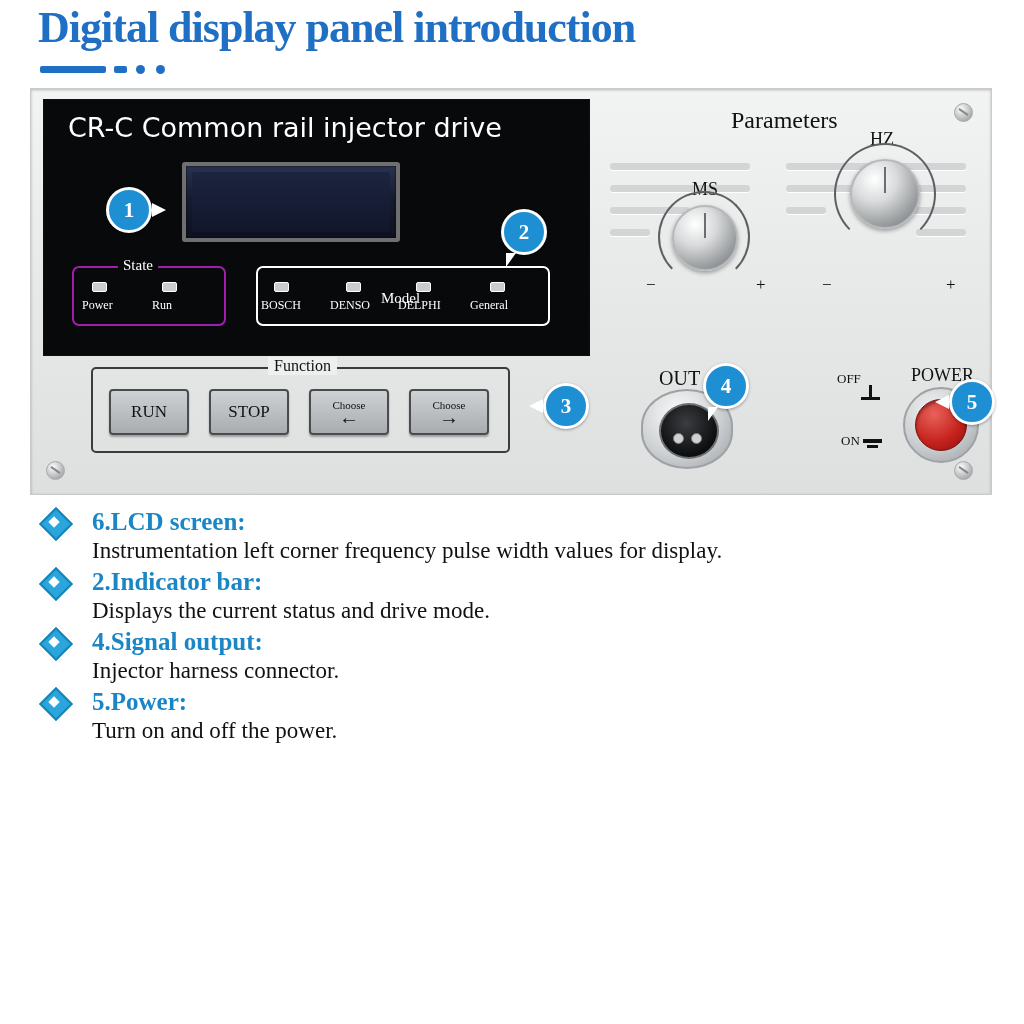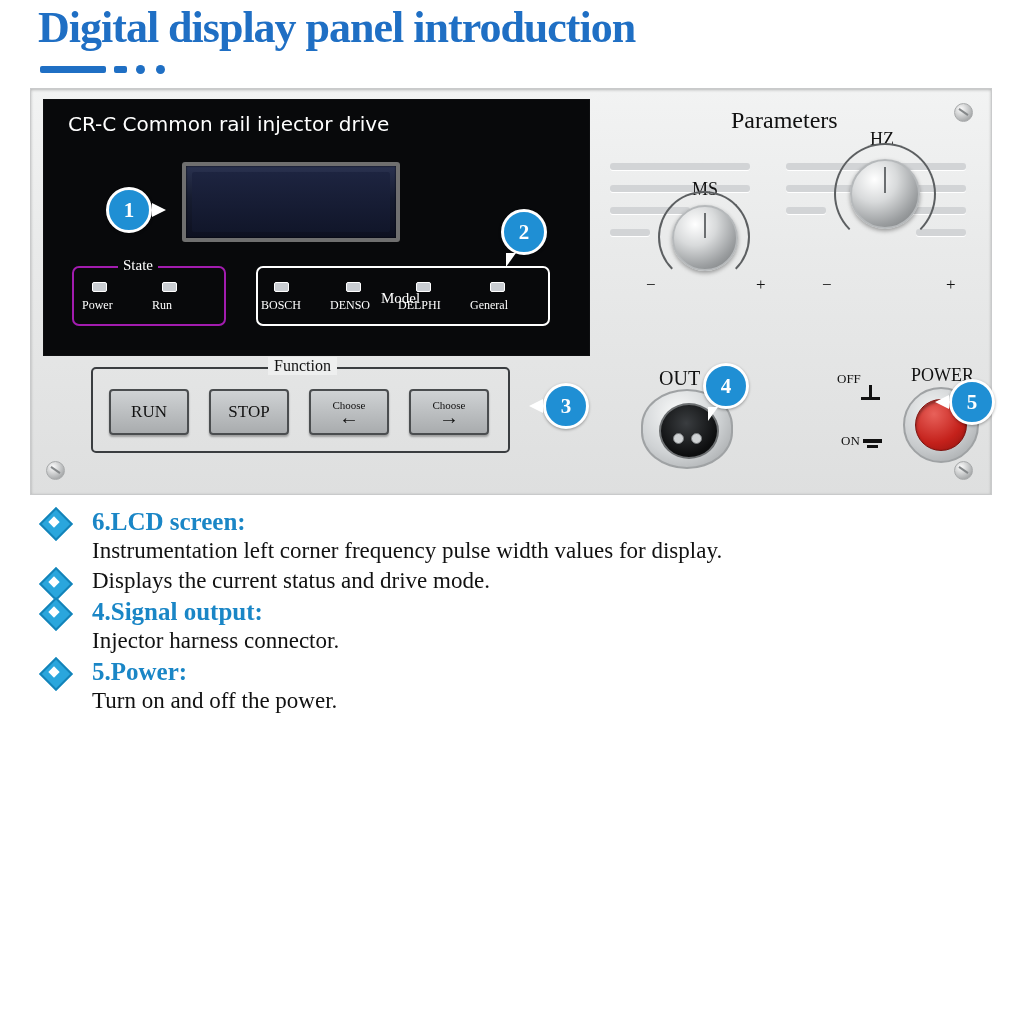--- a/index.html
+++ b/index.html
@@ -58,21 +58,21 @@
   .screw.br{right:18px;bottom:14px;}
 
   
   .blackface{
     position:absolute;left:12px;top:10px;width:545px;height:255px;
     background:#08090b;
     border:1px solid #0e0f11;
   }
   .brand{
     position:absolute;left:24px;top:12px;
-    color:#ffffff;font-size:20px;font-family:"DejaVu Sans", sans-serif;
+    color:#ffffff;font-size:27px;font-family:"DejaVu Sans", sans-serif;
     letter-spacing:0px;white-space:nowrap;
   }
   .lcd{
     position:absolute;left:138px;top:62px;width:210px;height:72px;
     background:linear-gradient(180deg,#2a3250,#161c30 45%,#0d1020);
     border:4px solid #6f6f6f;
     border-radius:3px;
     box-shadow:0 0 2px #000 inset;
   }
   .lcd-inner{
@@ -394,20 +394,21 @@
     </div>
     <div class="head">6.LCD screen:</div>
     <div class="body">Instrumentation left corner frequency pulse width values for display.</div>
   </div>
 
   <div class="item">
     <div class="diamond">
       <div class="o"></div>
         <div class="i"></div>
     </div>
+    <div class="head">2.Indicator bar:</div>
     <div class="body">Displays the current status and drive mode.</div>
   </div>
 
 
   <div class="item">
     <div class="diamond">
       <div class="o"></div>
         <div class="i"></div>
     </div>
     <div class="head">4.Signal output:</div>

